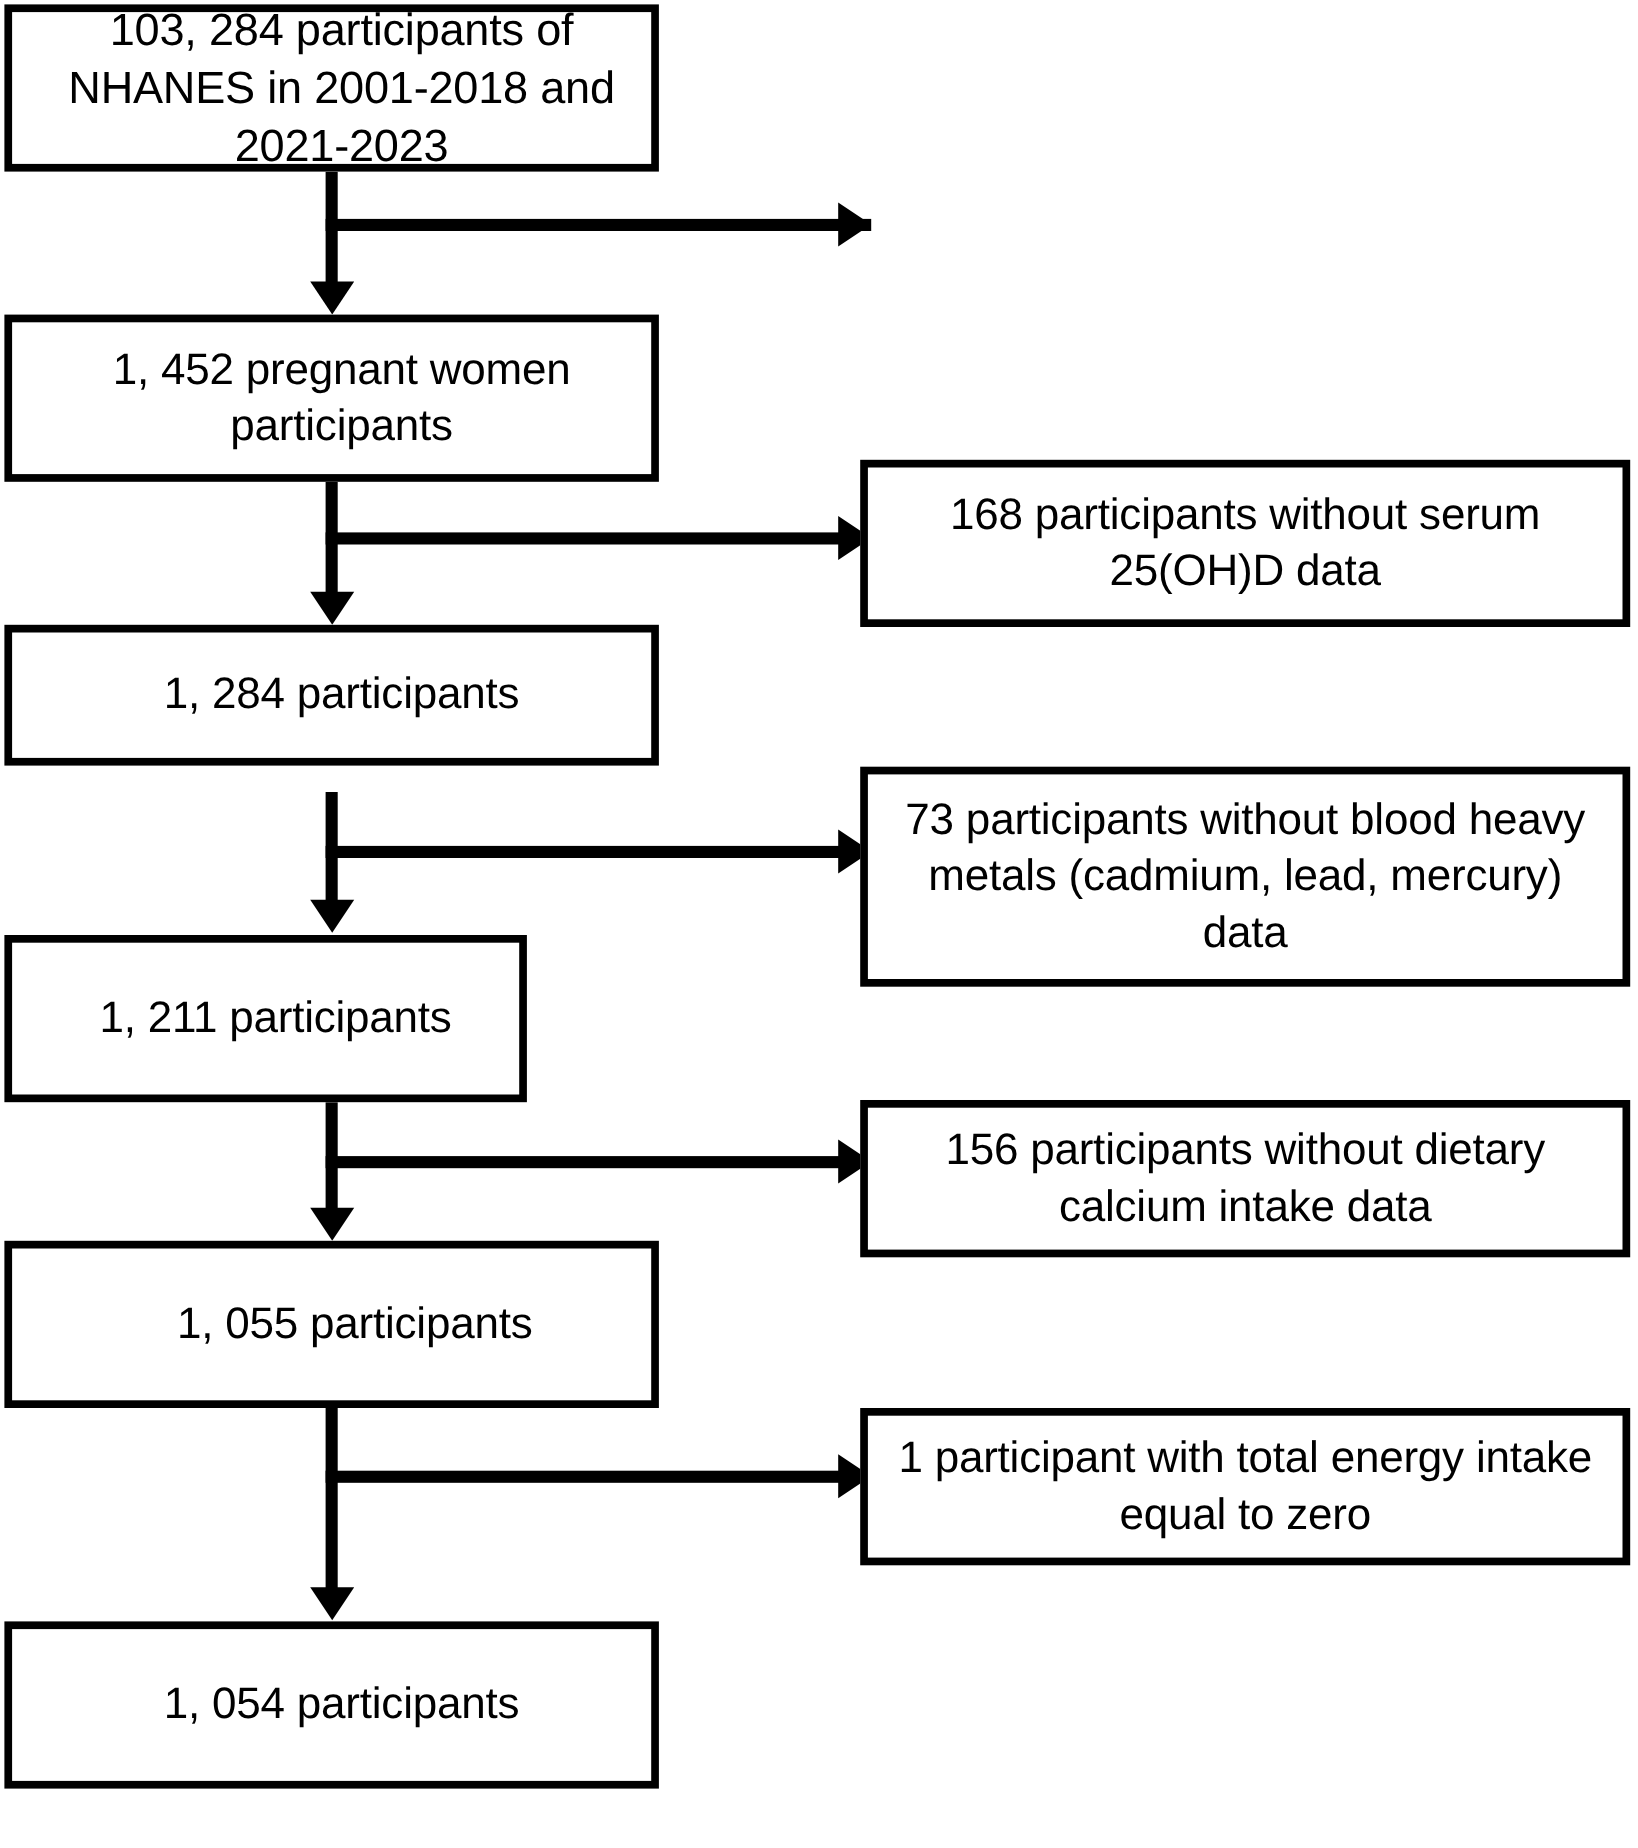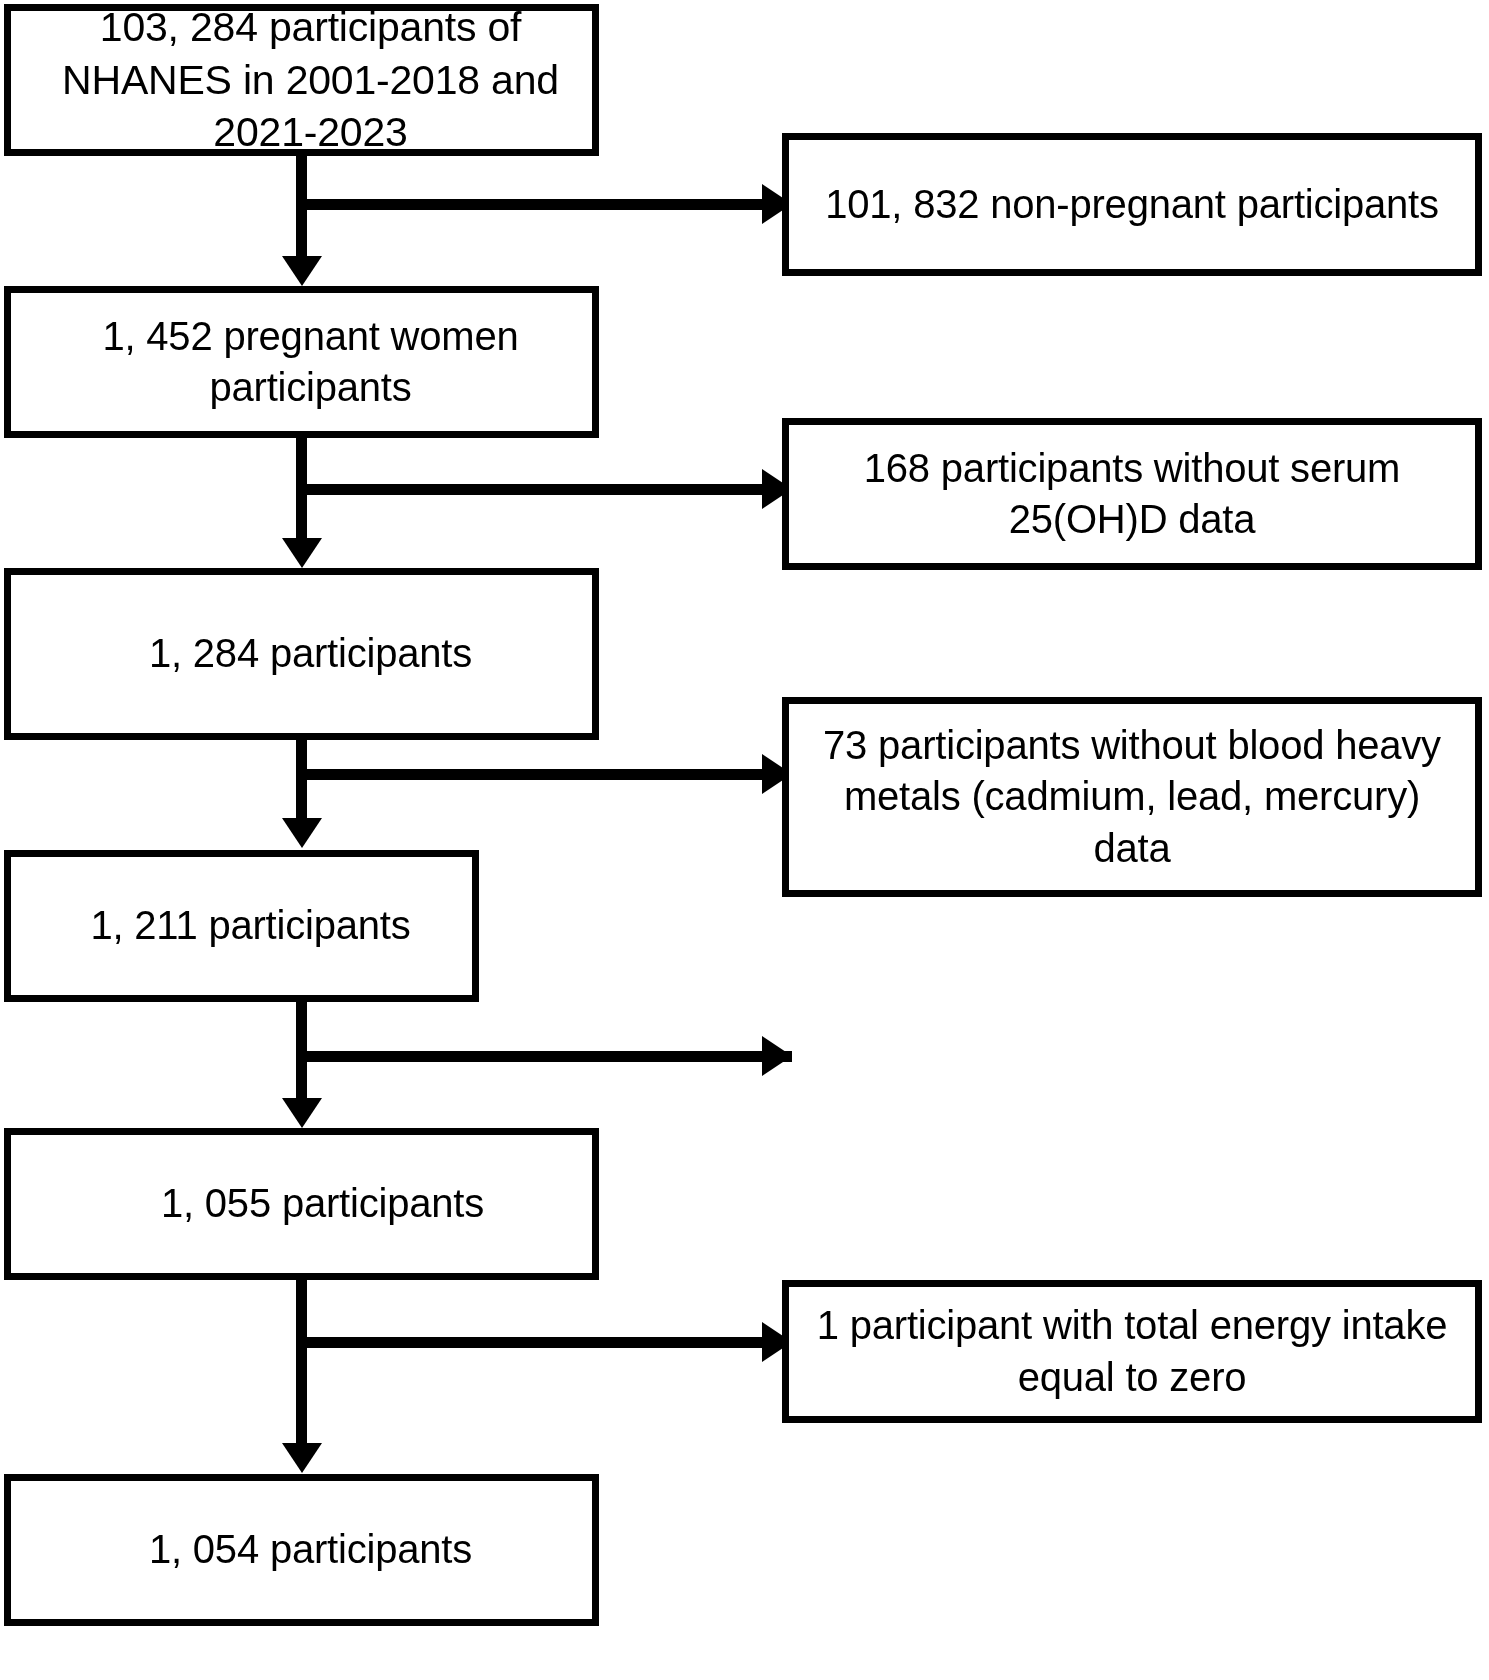--- a/index.html
+++ b/index.html
@@ -78,48 +78,48 @@
 <div id="flow">
 
   <div class="box left" style="left:4px; top:4px; width:595px; height:152px; font-size:41px;">
     <span class="txt">103, 284 participants of NHANES in 2001-2018 and 2021-2023</span>
   </div>
 
   <div class="box left" style="left:4px; top:286px; width:595px; height:152px;">
     <span class="txt">1, 452 pregnant women participants</span>
   </div>
 
-  <div class="box left" style="left:4px; top:568px; width:595px; height:172px;">
+  <div class="box left" style="left:4px; top:568px; width:595px; height:128px;">
     <span class="txt">1, 284 participants</span>
   </div>
 
   <div class="box left" style="left:4px; top:850px; width:475px; height:152px;">
     <span class="txt">1, 211 participants</span>
   </div>
 
   <div class="box left" style="left:4px; top:1128px; width:595px; height:152px;padding-left:24px;">
     <span class="txt">1, 055 participants</span>
   </div>
 
   <div class="box left" style="left:4px; top:1474px; width:595px; height:152px;">
     <span class="txt">1, 054 participants</span>
   </div>
 
-  <div class="box" style="left:782px; top:133px; width:700px; height:143px;">
-    <span class="txt">101, 832 non-pregnant participants</span>
-  </div>
 
   <div class="box" style="left:782px; top:418px; width:700px; height:152px;">
     <span class="txt">168 participants without serum 25(OH)D data</span>
   </div>
 
   <div class="box" style="left:782px; top:697px; width:700px; height:200px;">
     <span class="txt">73 participants without blood heavy metals (cadmium, lead, mercury) data</span>
   </div>
 
+  <div class="box" style="left:782px; top:1000px; width:700px; height:143px;">
+    <span class="txt">156 participants without dietary calcium intake data</span>
+  </div>
 
   <div class="box" style="left:782px; top:1280px; width:700px; height:143px;">
     <span class="txt">1 participant with total energy intake equal to zero</span>
   </div>
 
   <div class="vline" style="left:296px; top:156px; height:104px;"></div>
   <div class="arrow-down" style="left:282px; top:256px;"></div>
   <div class="hline" style="left:296px; top:199px; width:496px;"></div>
   <div class="arrow-right" style="left:762px; top:184px;"></div>
 

